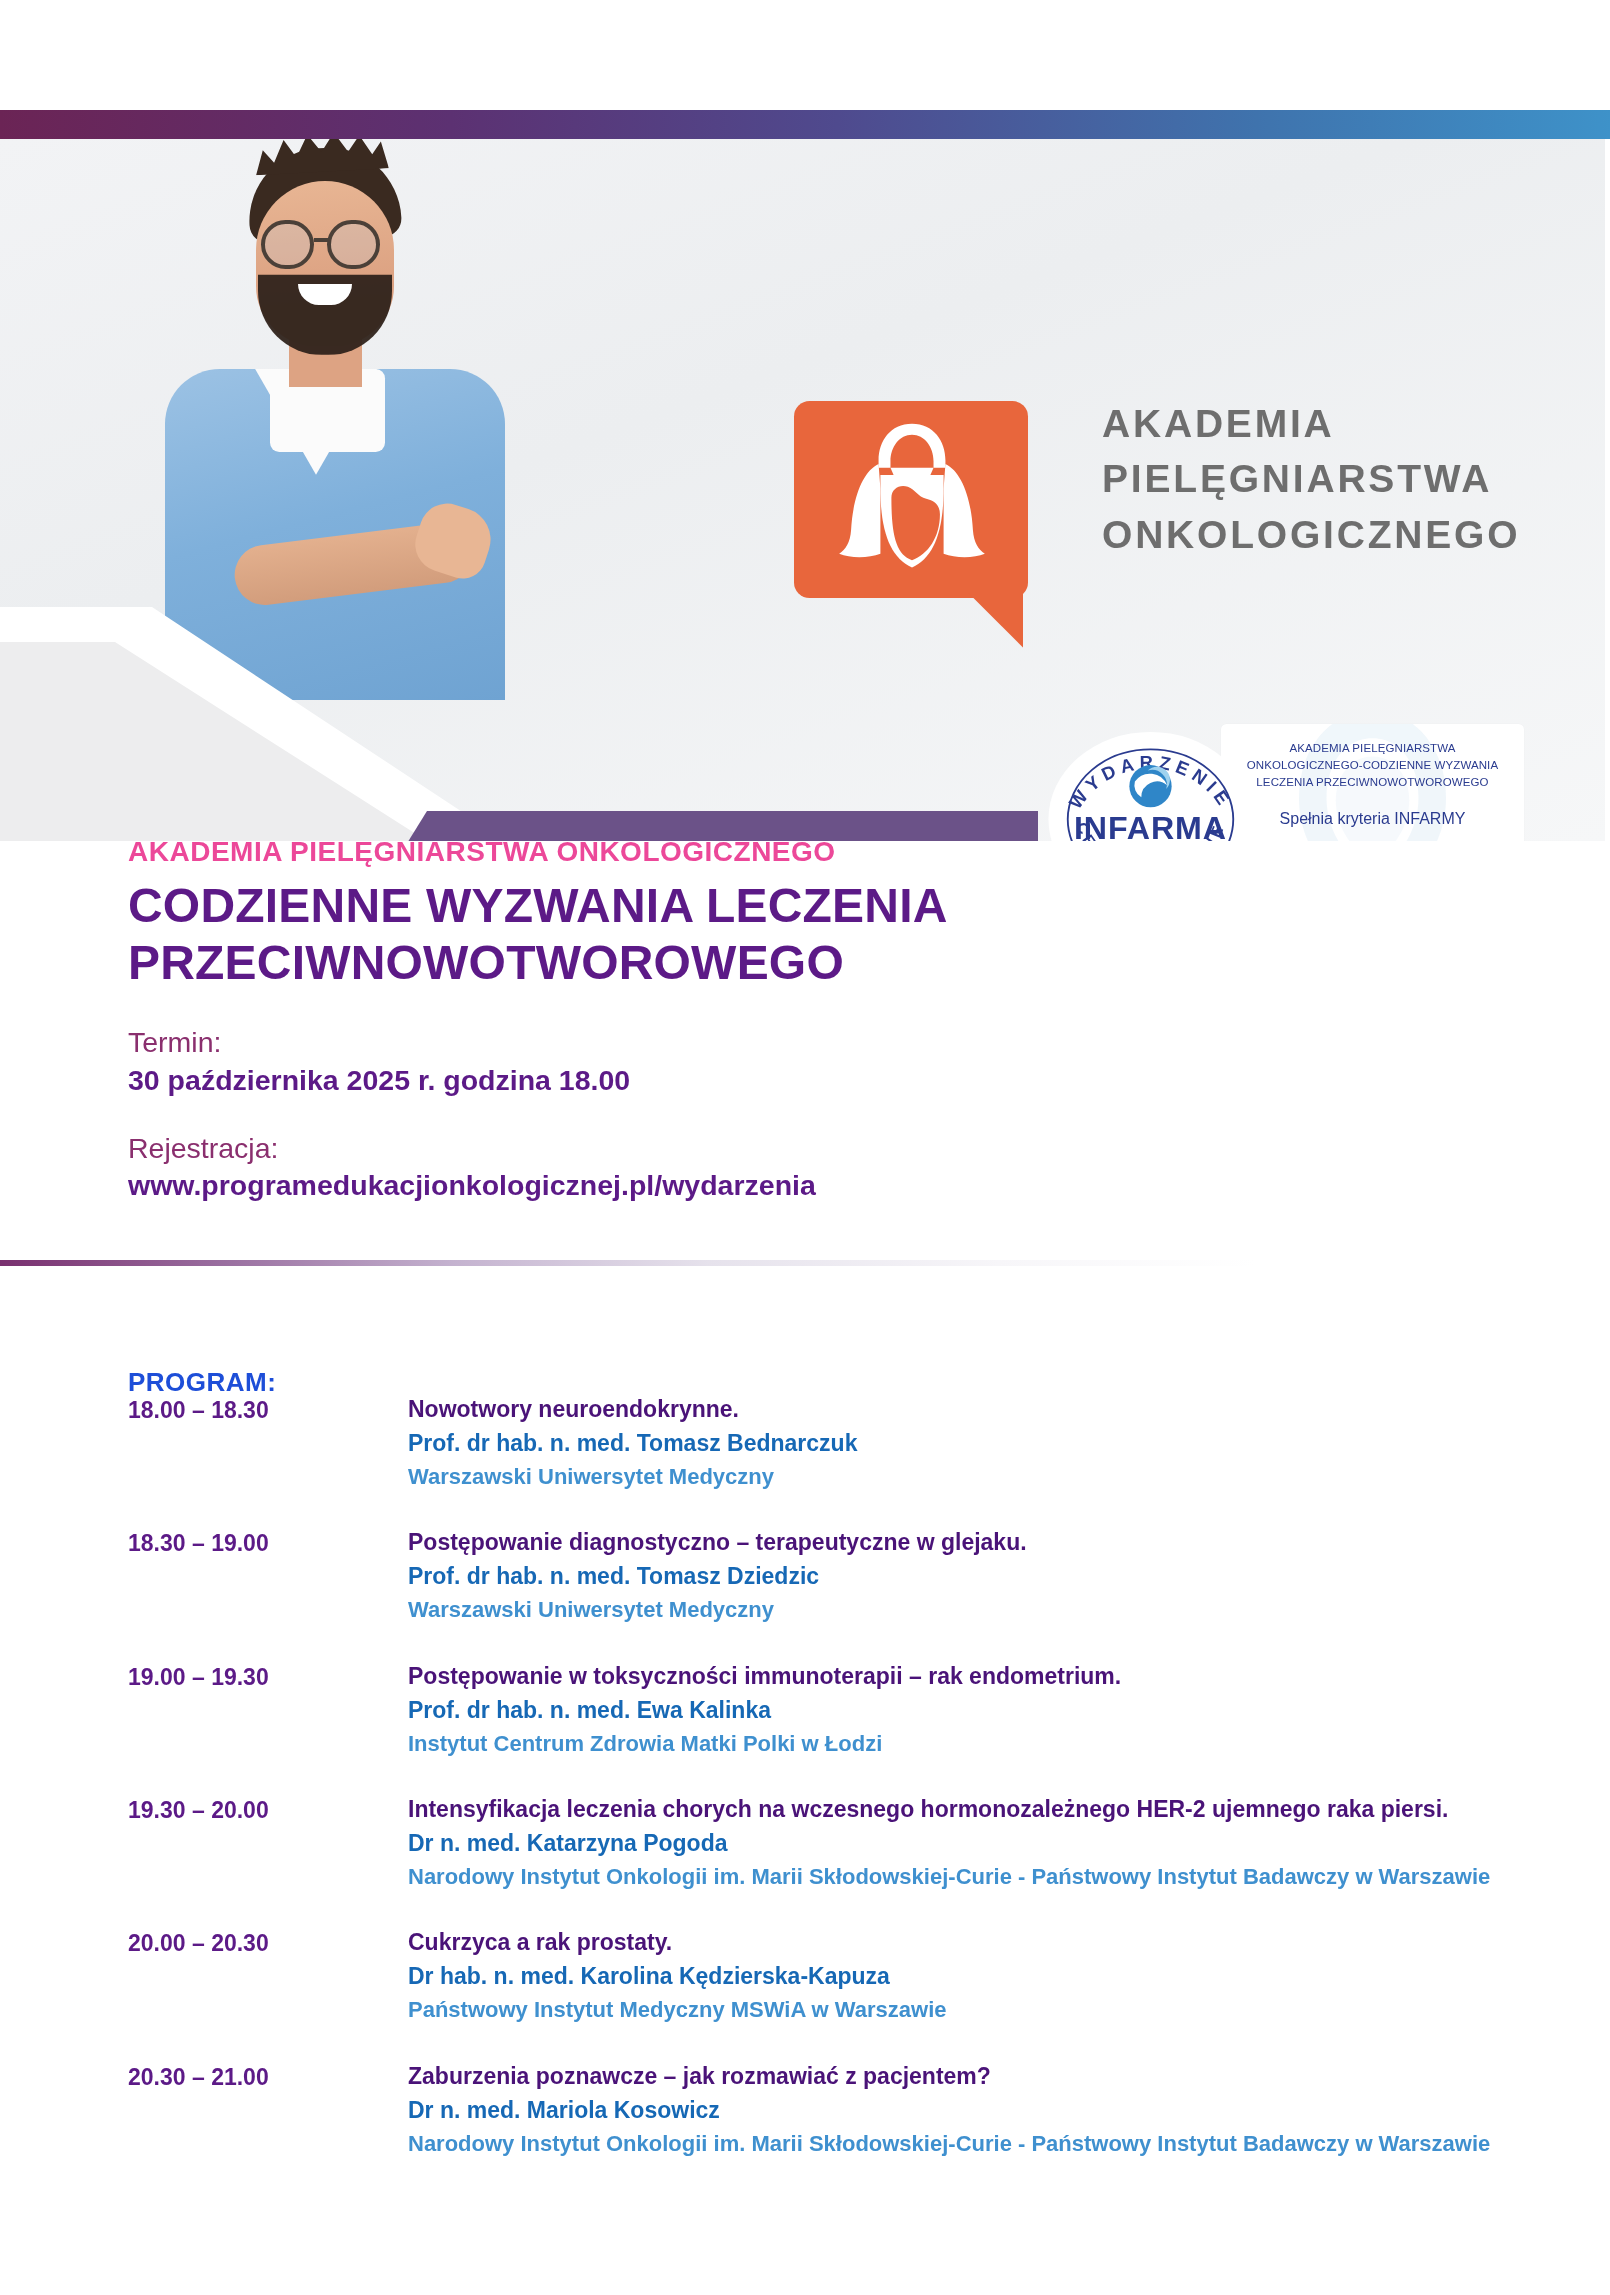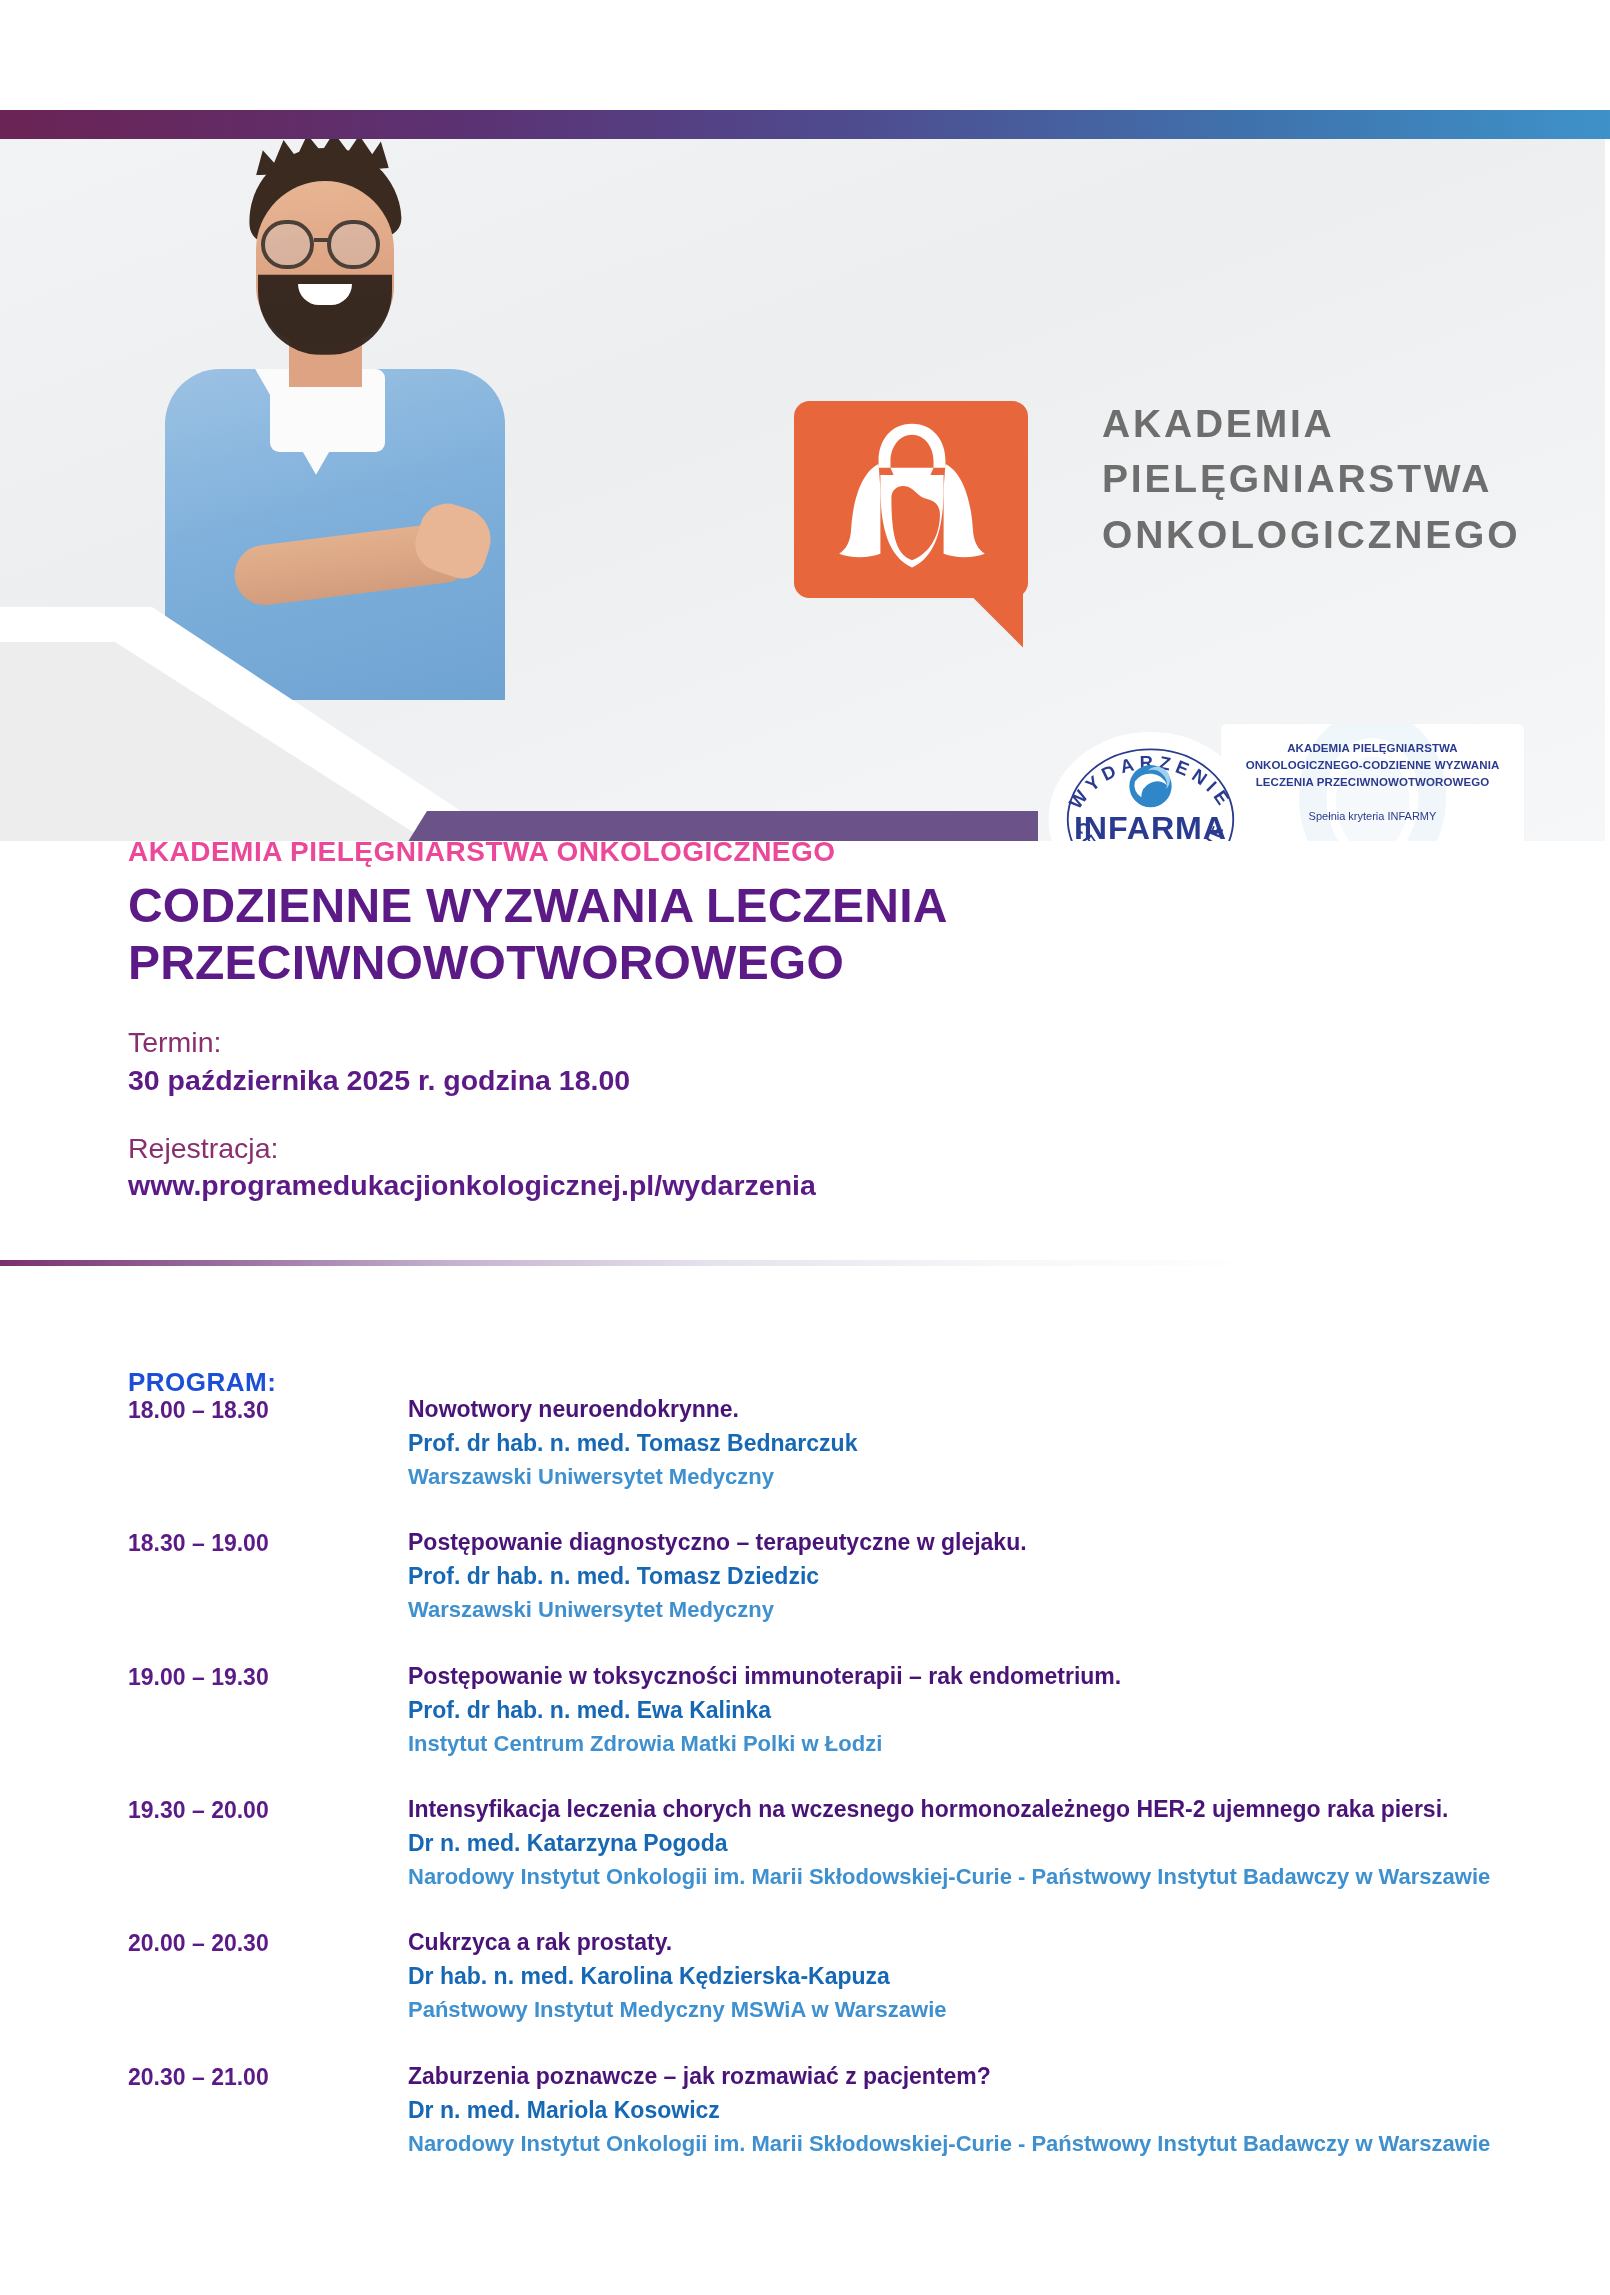--- a/index.html
+++ b/index.html
@@ -135,23 +135,23 @@
     position:absolute; left:1221px; top:585px; width:303px; height:170px; z-index:20;
     background:#ffffff; border-radius:5.5px; overflow:hidden;
     box-shadow:0 0 0 0.5px rgba(0,0,0,.02);
   }
   .cert-watermark{
     position:absolute; left:55px; top:-18.4px; width:193px; height:216px;
     opacity:.22;
   }
   .cert-inner{ position:relative; z-index:2; padding:15.6px 13px 0; text-align:center; }
   .cert-title{
-    color:#2a3b8f; font-weight:700; font-size:11.5px; line-height:1.5; letter-spacing:0.1px;
-  }
-  .cert-sub{ color:#2a3b8f; font-size:11px; margin-top:18.4px; }
+    color:#2a3b8f; font-weight:400; font-size:11.5px; line-height:1.5; letter-spacing:0.1px;
+  }
+  .cert-sub{ color:#2a3b8f; font-size:16px; margin-top:18.4px; }
 
   .stamp{
     position:absolute; left:1047px; top:592px; width:207px; height:177px; z-index:22;
   }
 
   
   .title-block{ position:absolute; left:128px; top:836px; z-index:30; }
   .t-kicker{
     color:#ec4899; font-weight:700; font-size:28px; letter-spacing:0.5px;
   }

